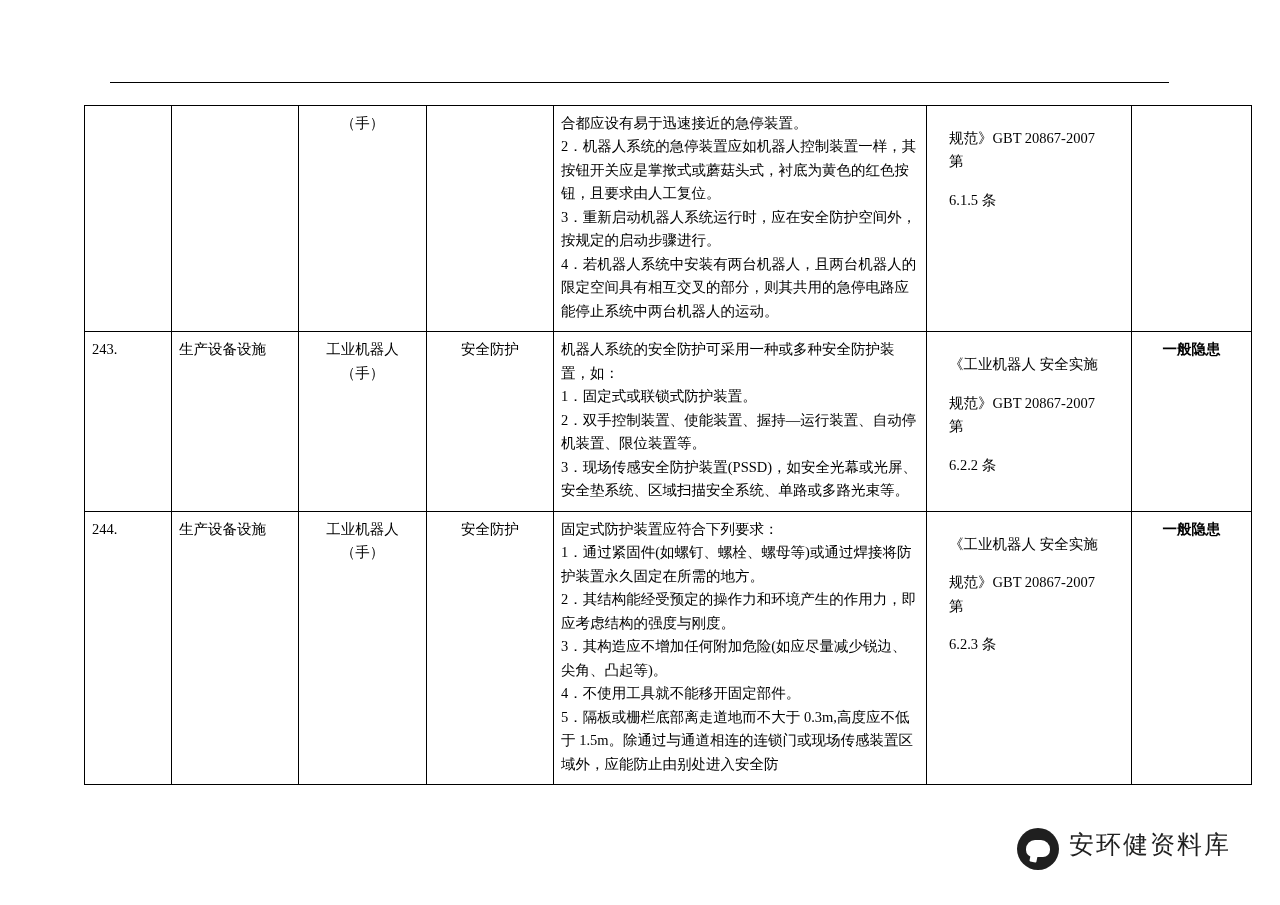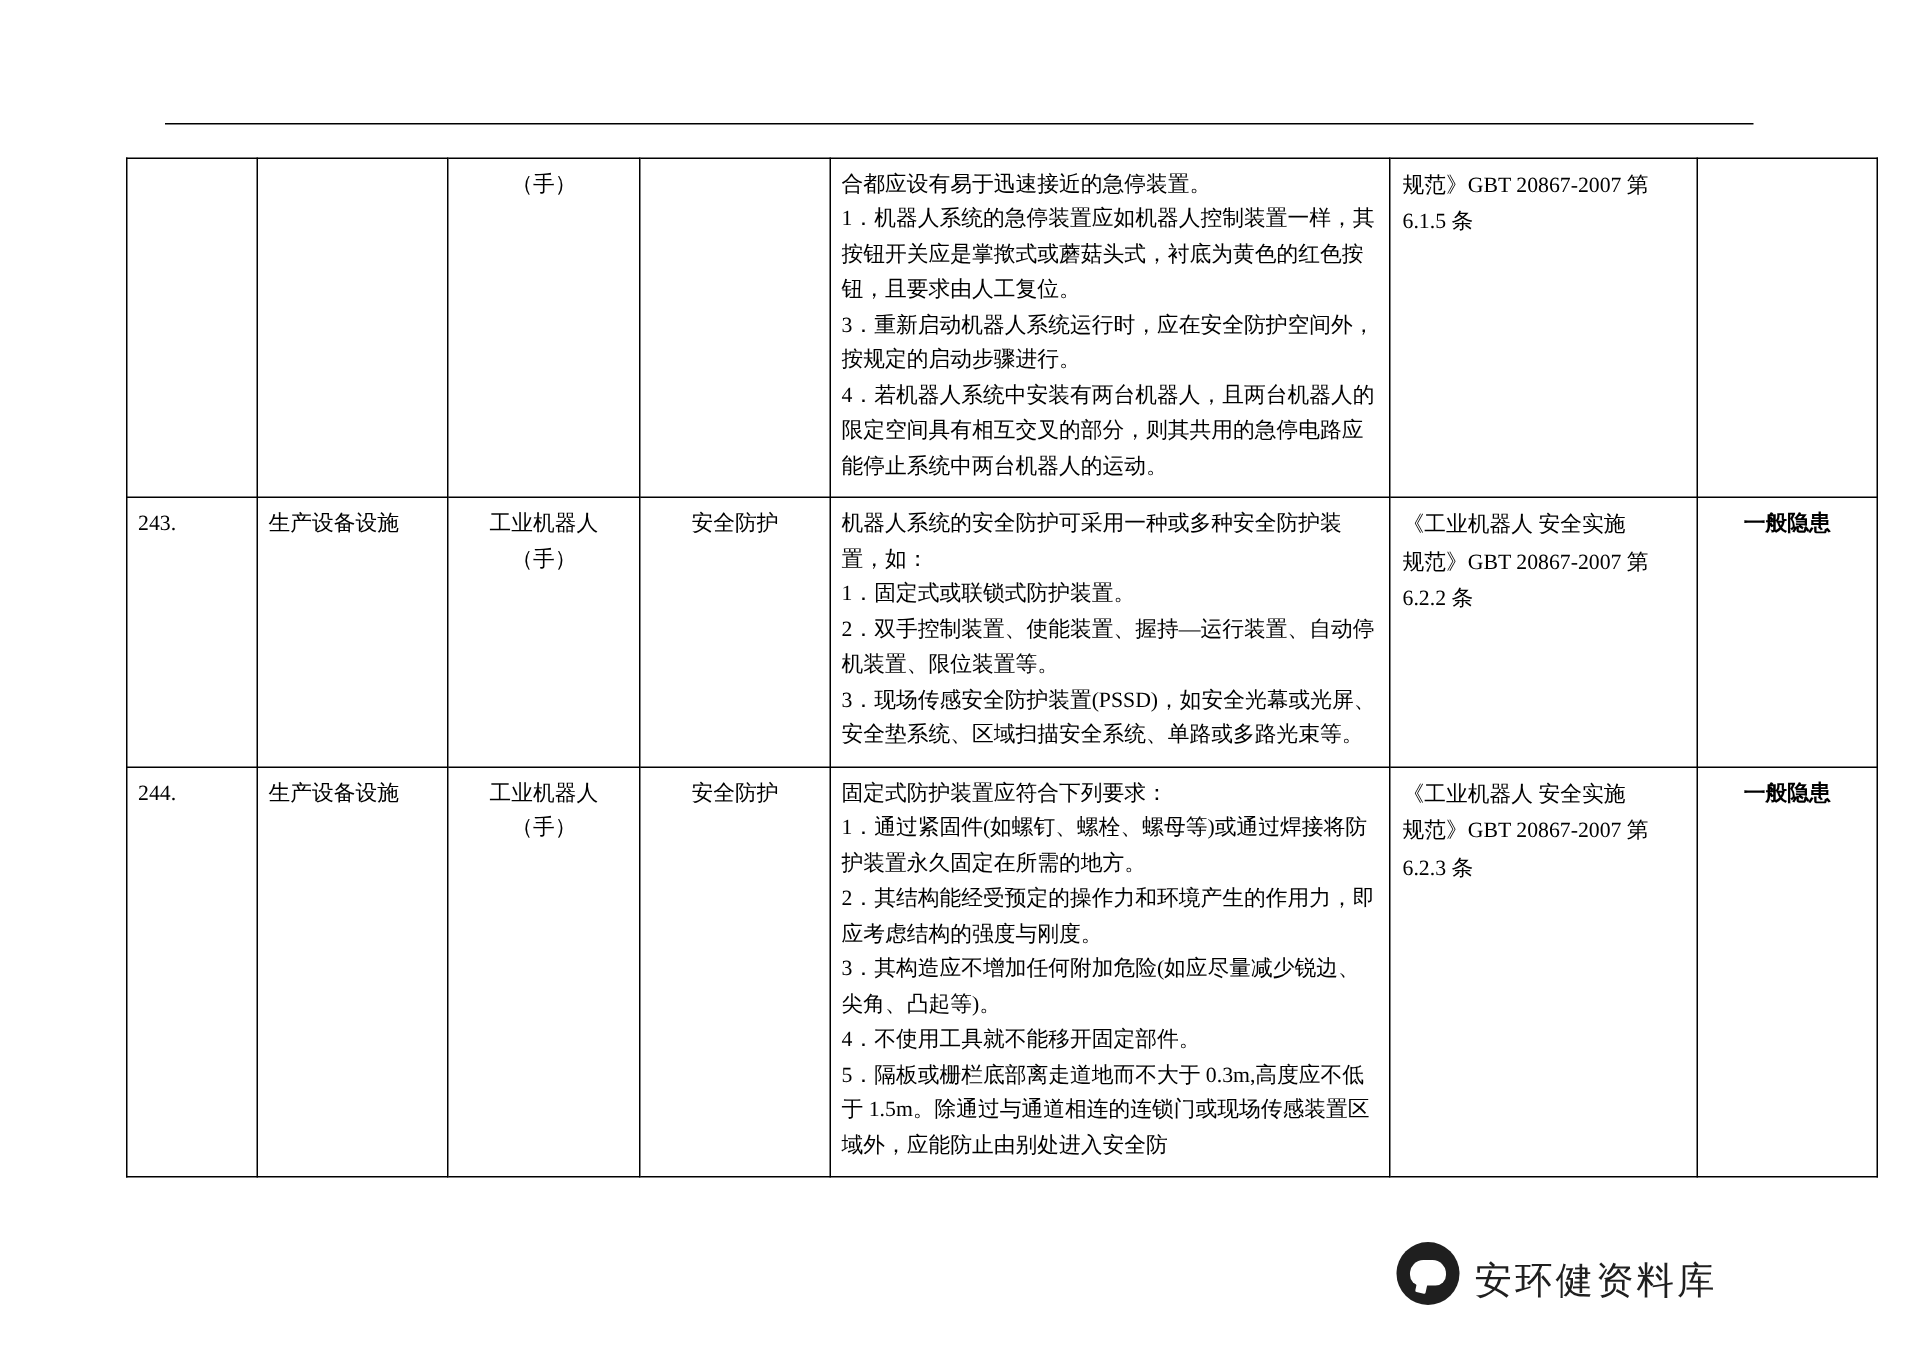--- a/index.html
+++ b/index.html
@@ -53,29 +53,29 @@
   .col-basis   { width: 190px; text-align: left;   vertical-align: middle; }
   .col-level   { width: 105px; text-align: center; vertical-align: middle; font-weight: bold; }
 
   .cell-lines p {
     margin: 0;
     padding: 0;
     white-space: pre-wrap;
   }
   .two-line span { display: block; }
 
-  .basis-cell p { margin: 1px; padding: 0; }
+  .basis-cell p { margin: 15px; padding: 0; }
 
   
   .watermark {
     position: absolute;
-    left: 931px;
+    left: 1017px;
     top: 828px;
     display: flex;
-    align-items: flex-end;
+    align-items: flex-start;
     gap: 10px;
   }
   .wm-logo {
     width: 42px;
     height: 42px;
     border-radius: 50%;
     background: #1f1f1f;
     position: relative;
     flex: none;
   }
@@ -121,21 +121,21 @@
       <tr>
         <td class="col-no"></td>
         <td class="col-cat"></td>
         <td class="col-equip two-line">
           <span></span>
           <span>（手）</span>
         </td>
         <td class="col-item"></td>
         <td class="col-content cell-lines">
           <p>合都应设有易于迅速接近的急停装置。
-1．机器人系统的急停装置应如机器人控制装置一样，其按钮开关应是掌揿式或蘑菇头式，衬底为黄色的红色按钮，且要求由人工复位。
+2．机器人系统的急停装置应如机器人控制装置一样，其按钮开关应是掌揿式或蘑菇头式，衬底为黄色的红色按钮，且要求由人工复位。
 3．重新启动机器人系统运行时，应在安全防护空间外，按规定的启动步骤进行。
 4．若机器人系统中安装有两台机器人，且两台机器人的限定空间具有相互交叉的部分，则其共用的急停电路应能停止系统中两台机器人的运动。</p>
         </td>
         <td class="col-basis basis-cell">
           <p>规范》GBT 20867-2007 第</p>
           <p>6.1.5 条</p>
         </td>
         <td class="col-level"></td>
       </tr>
 

